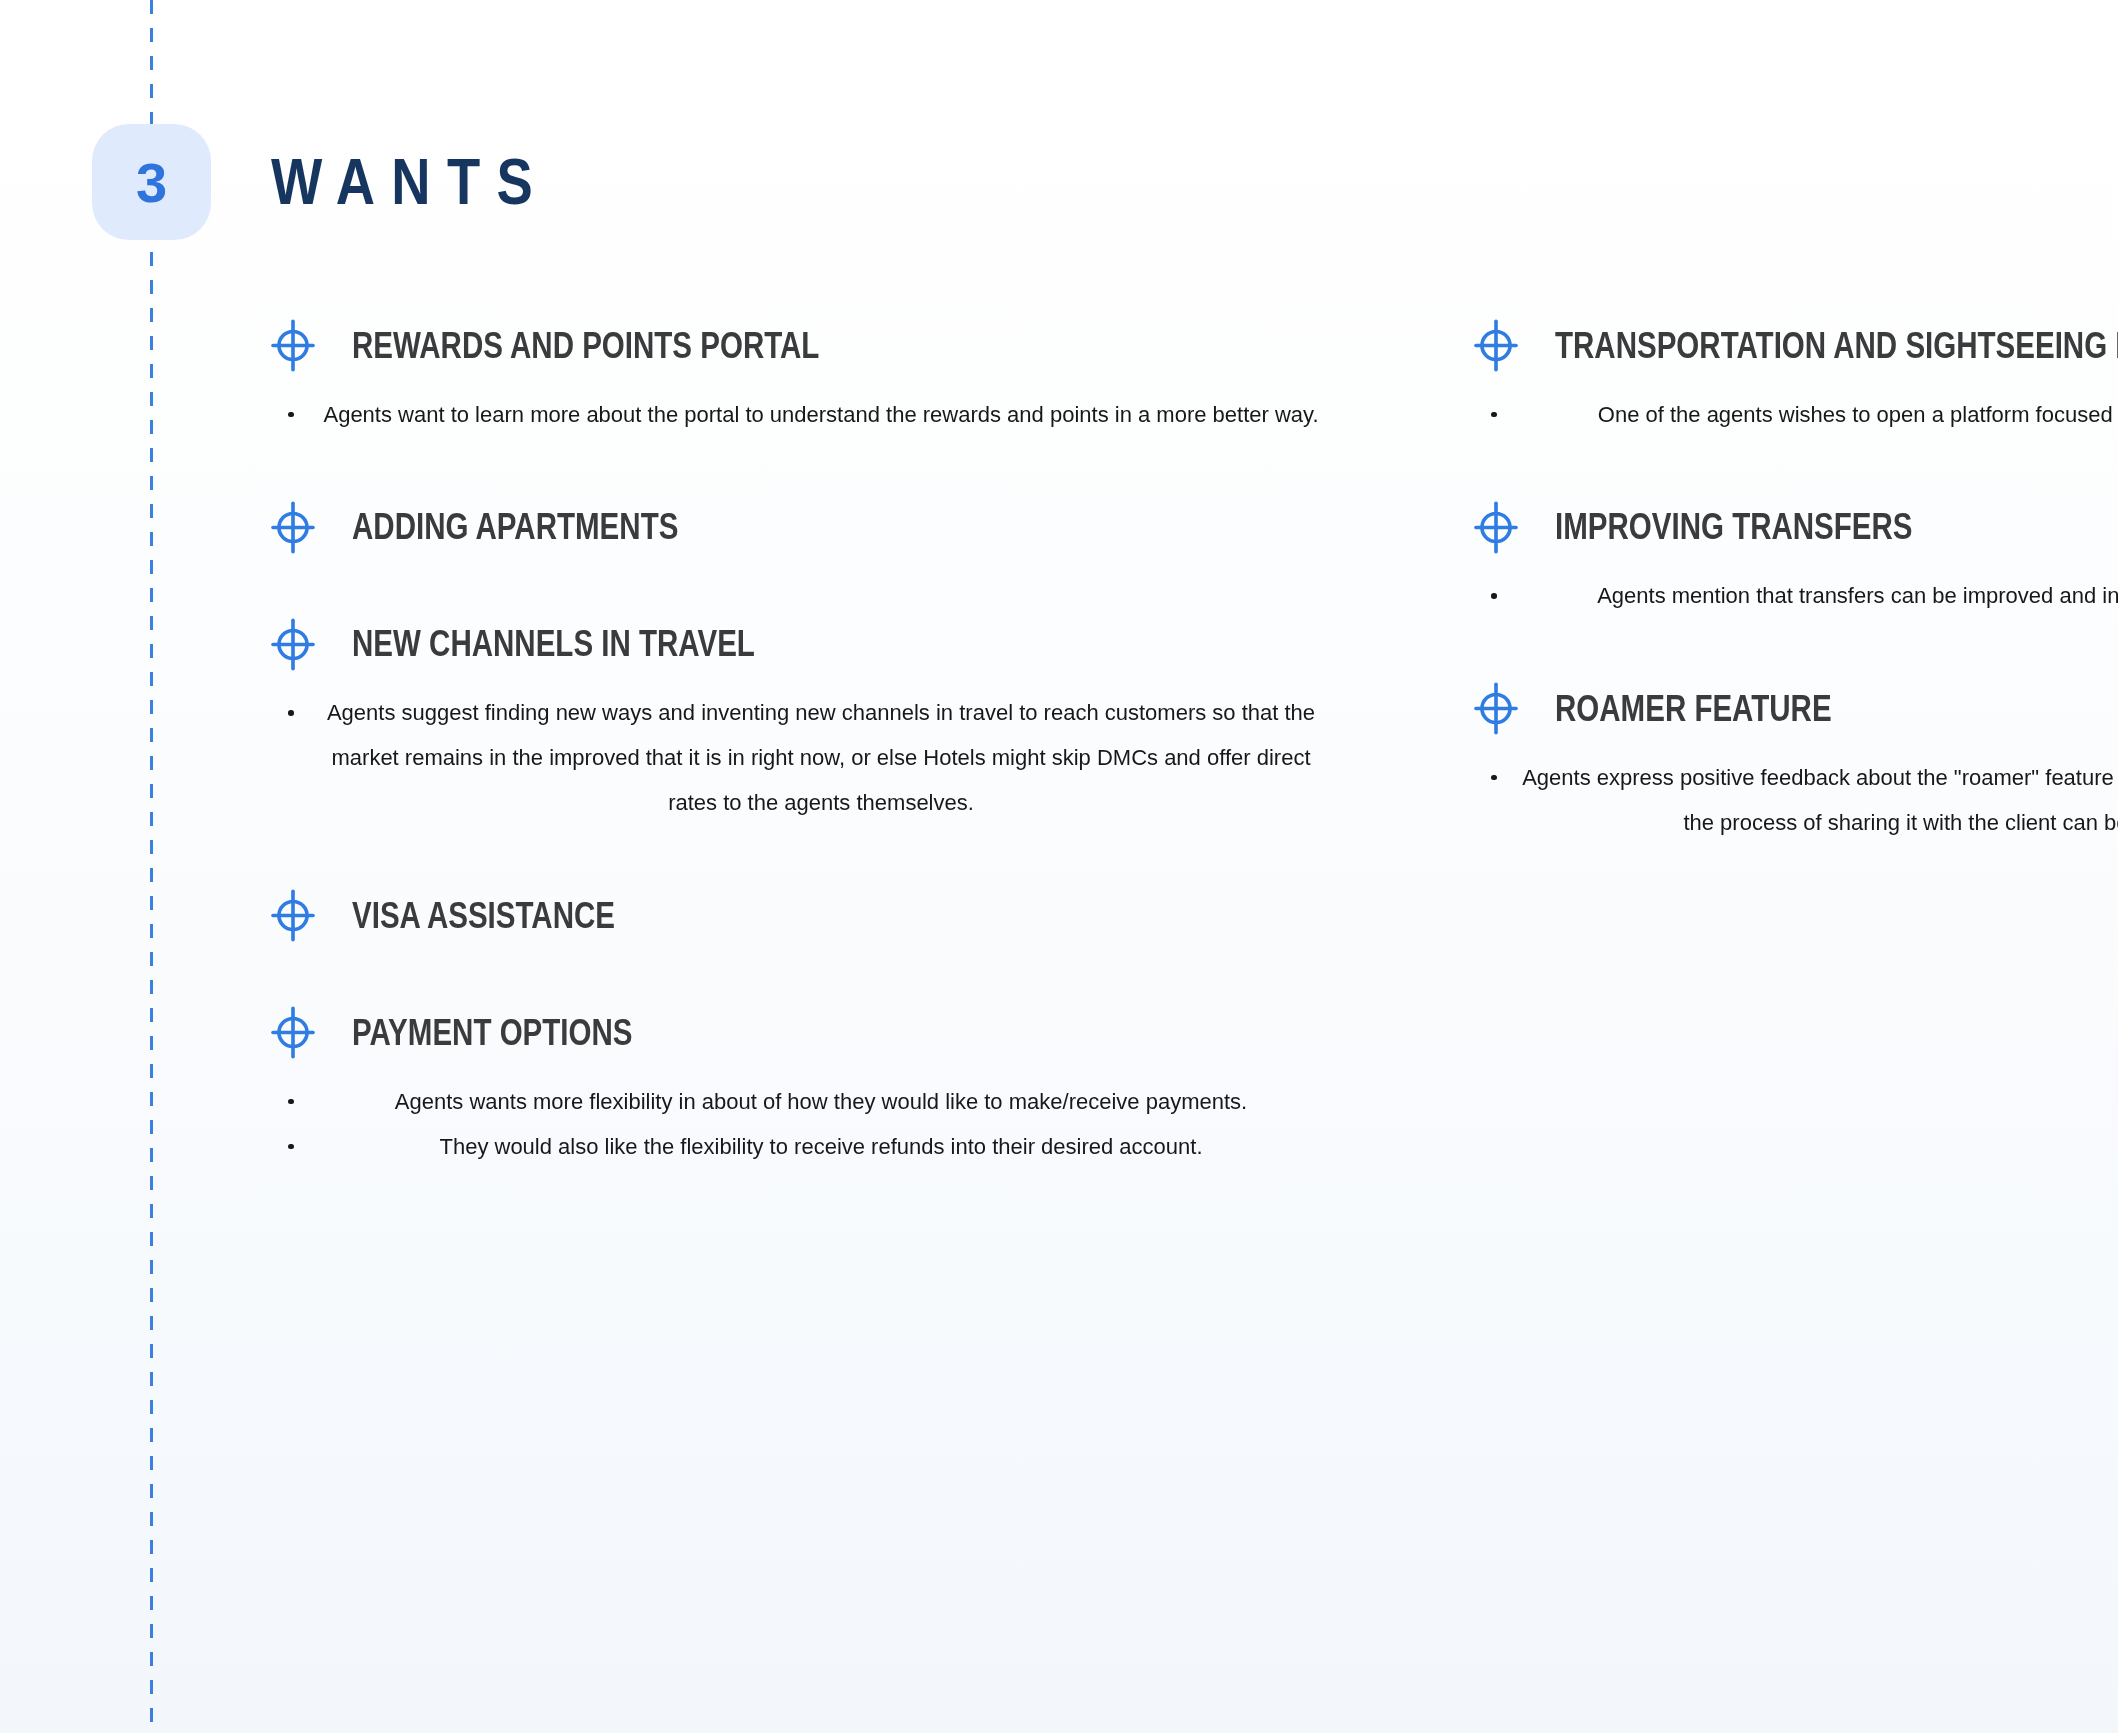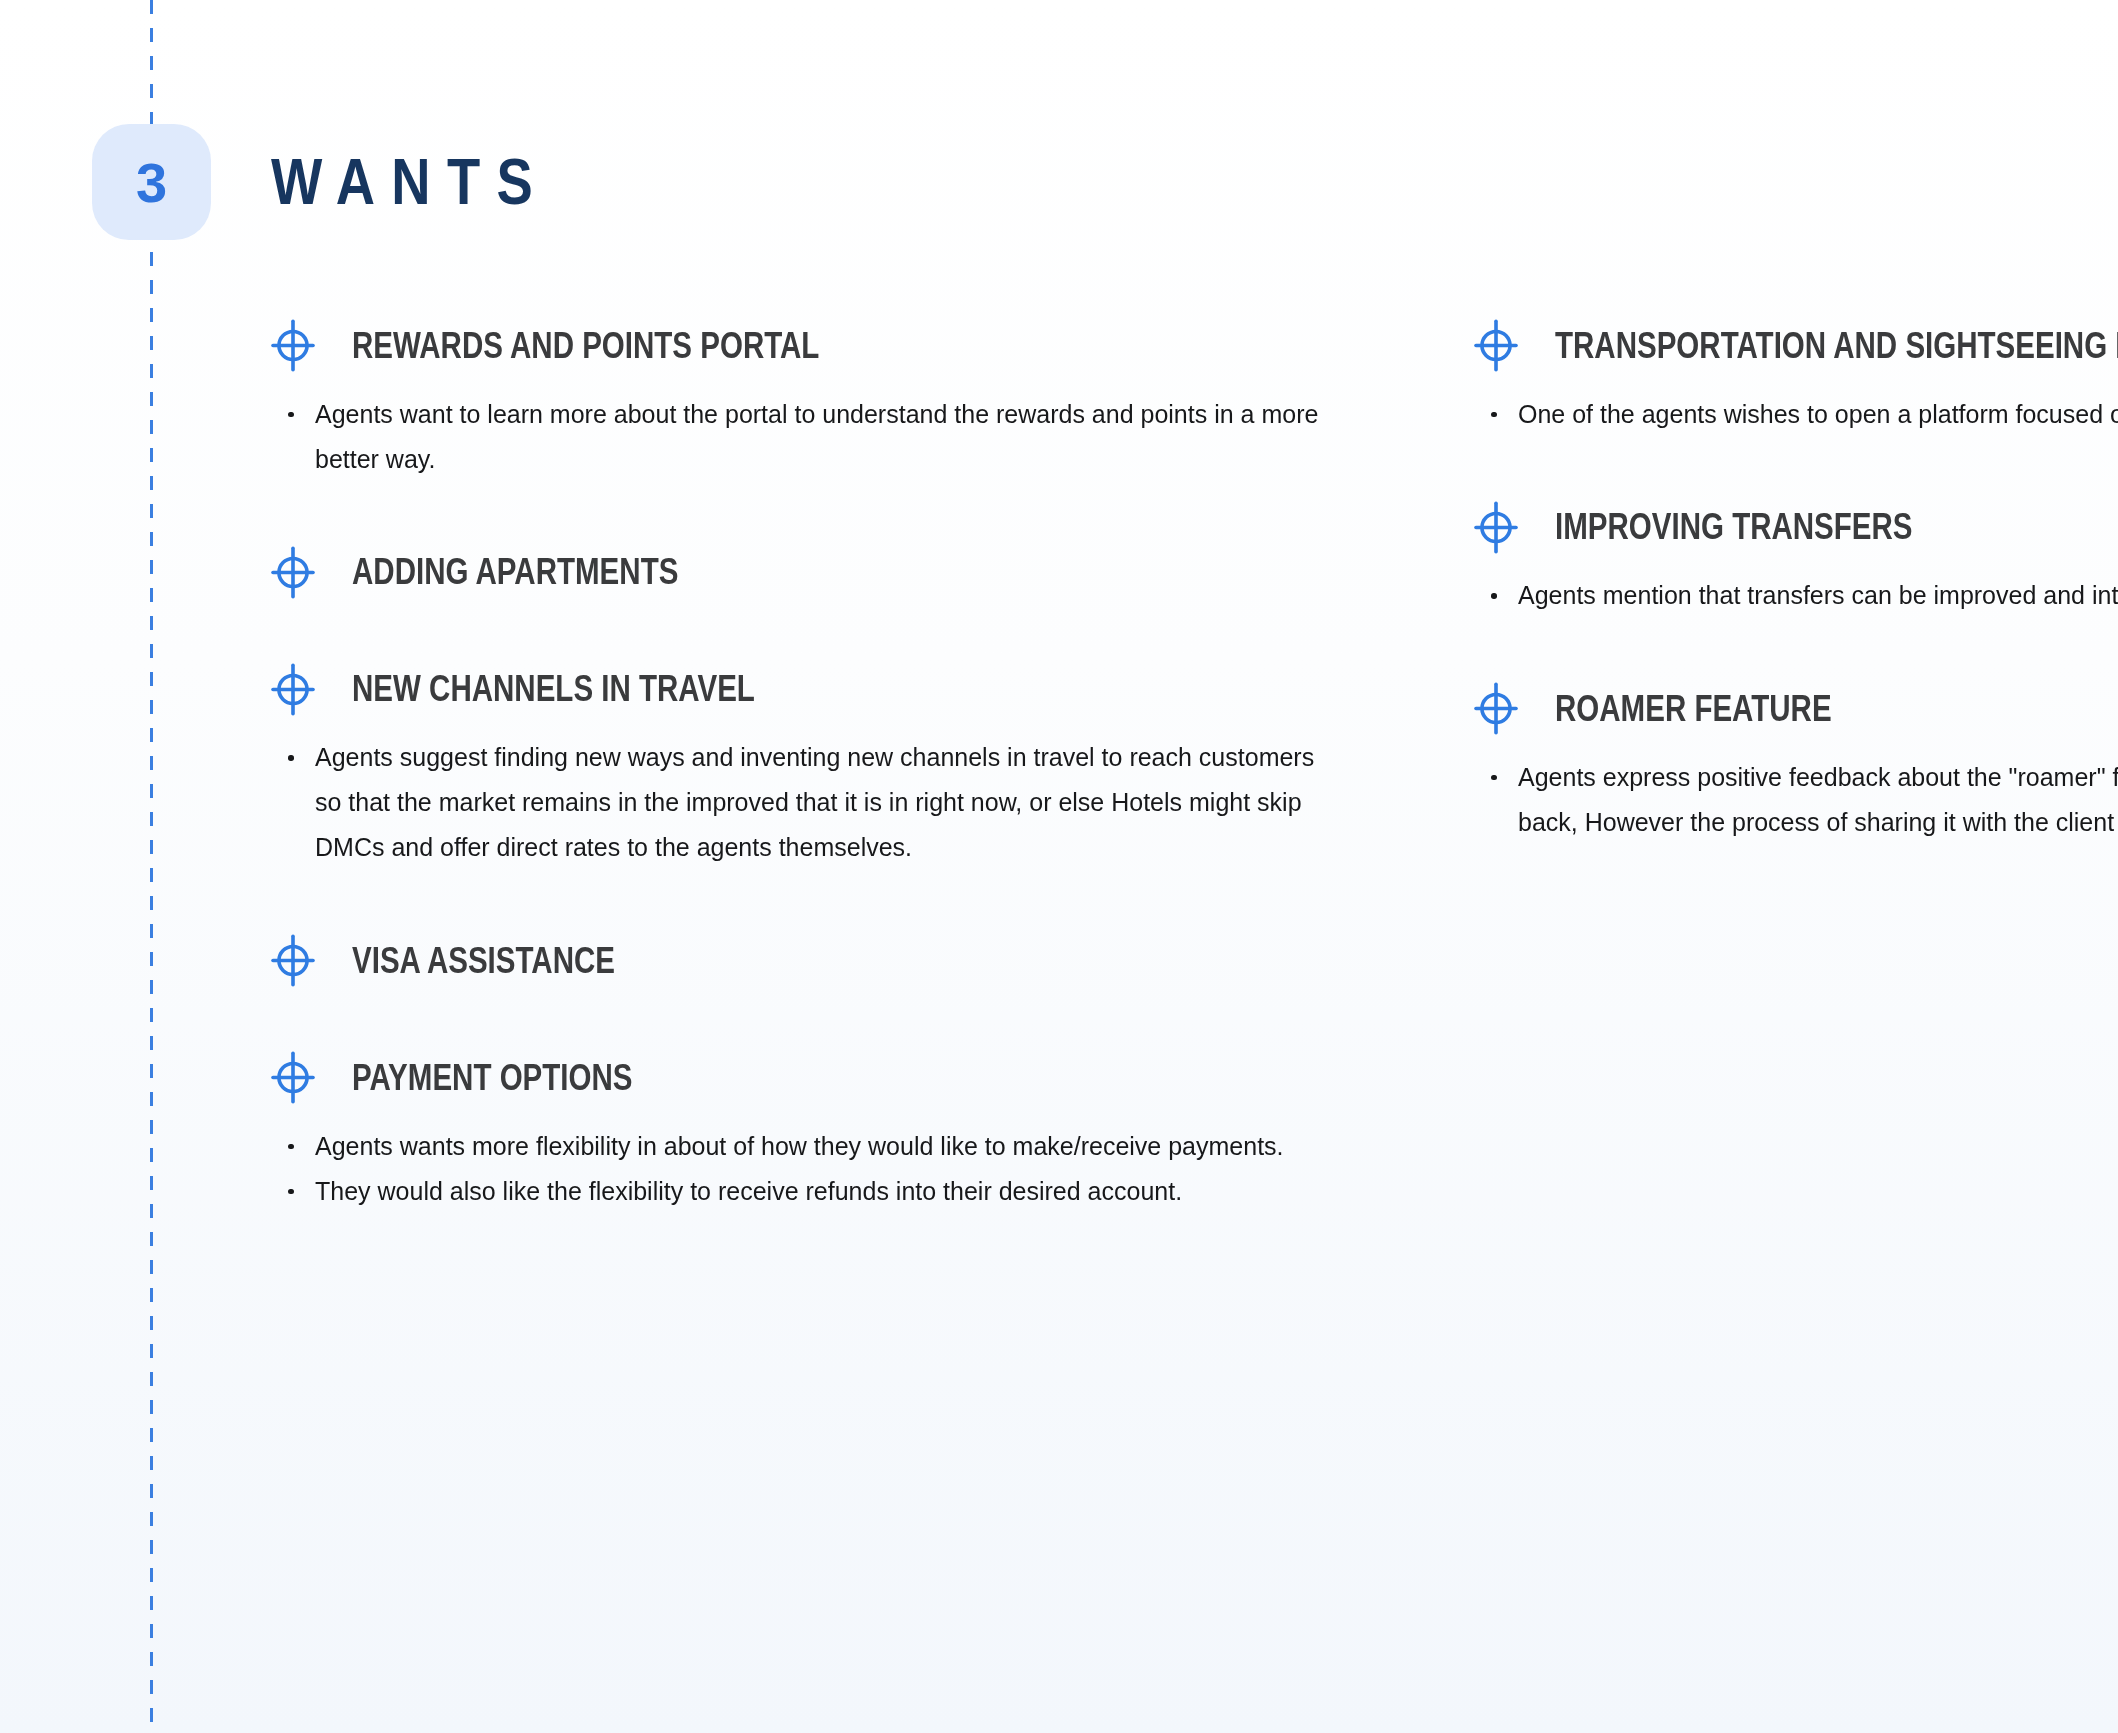--- a/index.html
+++ b/index.html
@@ -61,20 +61,21 @@
   }
   .columns {
     position: absolute;
     left: 270px;
     top: 319px;
     display: grid;
     grid-template-columns: 1203px 1085px;
   }
   .section {
     margin-bottom: 64px;
+    text-align: center;
   }
   .section-header {
     display: flex;
     align-items: center;
     gap: 36px;
     height: 53px;
     margin-bottom: 19.5px;
   }
   .target-icon {
     width: 46px;
@@ -96,21 +97,21 @@
   }
   .bullets {
     list-style: none;
     margin: 0;
     padding: 0;
     max-width: 1057px;
   }
   .bullet {
     position: relative;
     padding-left: 45px;
-    font-size: 25px;
+    font-size: 22px;
     line-height: 45px;
     color: var(--body-color, #17181a);
   }
   .bullet::before {
     content: "";
     position: absolute;
     left: 18px;
     top: 20px;
     width: 5.5px;
     height: 5.5px;

